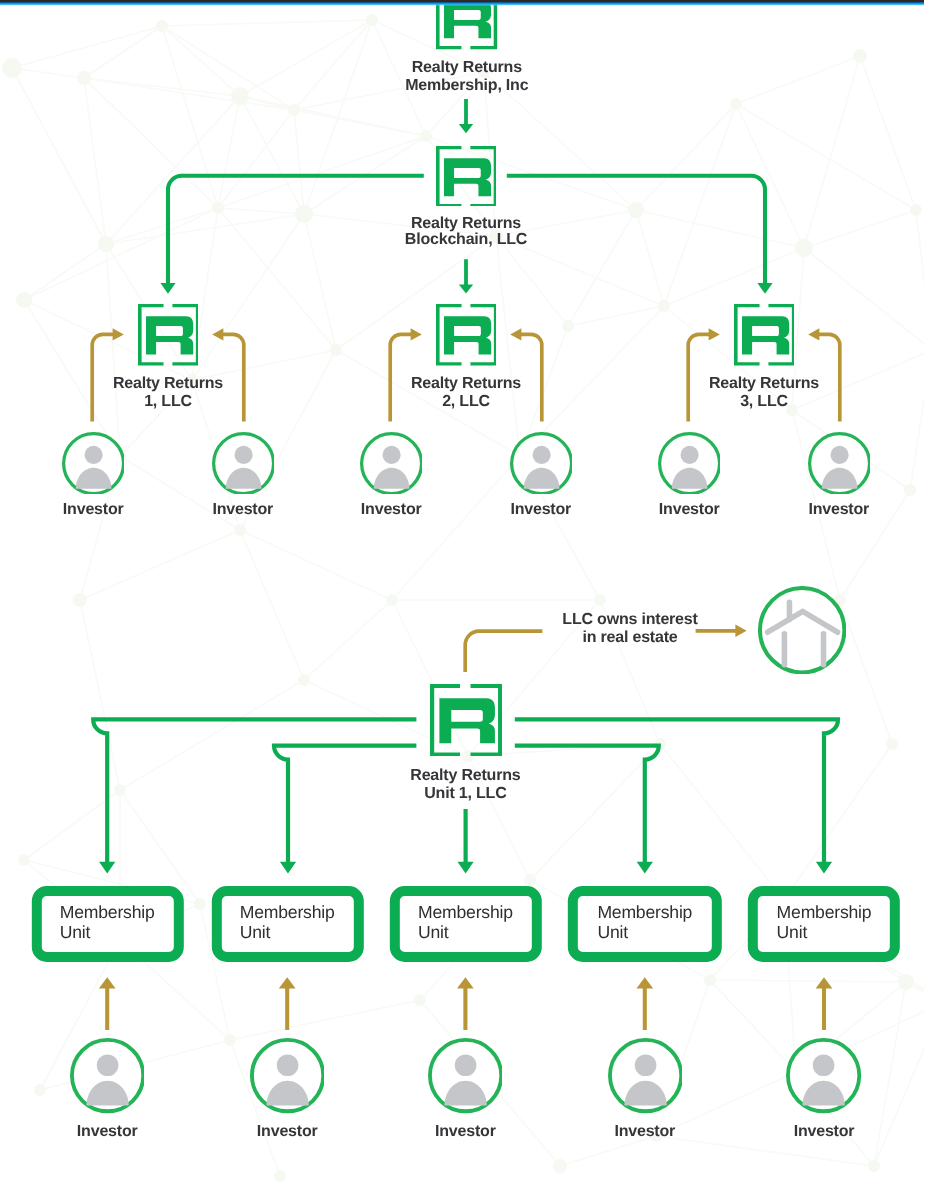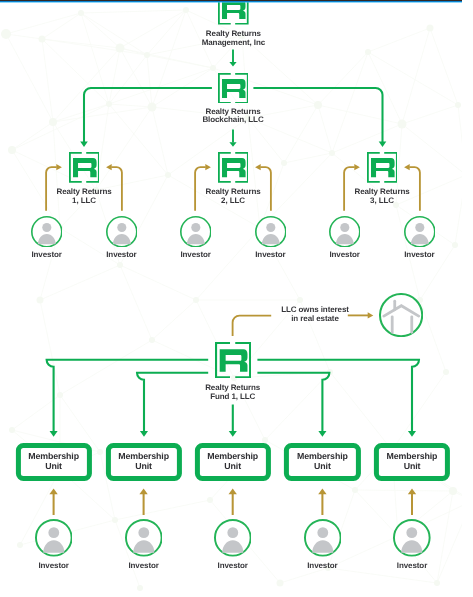--- a/index.html
+++ b/index.html
@@ -8,21 +8,21 @@
   #stage{position:relative;width:462px;height:597px;background:#fff;overflow:hidden;}
   .topbar{position:absolute;left:0;top:0;width:473px;height:2.6px;z-index:30;
           background:linear-gradient(to bottom,#312825 0%,#312825 32%,#0174c4 45%,#29b4f7 72%,rgba(120,210,250,0.25) 92%,rgba(255,255,255,0) 100%);}
   svg.layer{position:absolute;left:0;top:0;width:473px;height:597px;}
   .lbl{position:absolute;text-align:center;color:#36363a;font-weight:bold;
        font-size:8px;line-height:8.7px;letter-spacing:-0.1px;white-space:nowrap;
        transform:translateX(-50%);}
   .unitbox{position:absolute;box-sizing:border-box;border:5.2px solid #0cad52;border-radius:7.5px;
            background:#fff;display:flex;align-items:center;justify-content:center;
            transform:translateX(-50%);}
-  .unitbox span{display:block;text-align:center;color:#2f2f33;font-weight:bold;
+  .unitbox span{display:block;text-align:left;color:#2f2f33;font-weight:normal;
                 font-size:8.8px;line-height:9.9px;letter-spacing:-0.1px;}
 </style>
 </head>
 <body>
 
 <div id="stage">
 
   <svg class="layer" viewBox="0 0 473 597">
     <g id="netg" stroke="#f7faf5" stroke-width="0.8" fill="none">
         <line x1="6" y1="34" x2="42" y2="39"></line>
@@ -312,21 +312,21 @@
 
   <div id="nodes">
       <div style="position: absolute; left: 218.1px; top: -6px; width: 30.6px; height: 30.6px;">
         <svg viewBox="0 0 100 100" width="30.6" height="30.6" style="display:block">
           <path fill="#0cad52" d="M 0 0 H 41.6 V 5.44 H 5.83 V 94.79 H 41.6 V 100 H 0 Z M 56.11 0 H 100 V 100 H 56.11 V 94.79 H 94.29 V 5.44 H 56.11 Z"></path>
           <path fill="#0cad52" fill-rule="evenodd" d="M 13.03 19.82 H 78.51 C 85.94 19.82 89.94 24.58 89.94 33.07 V 42.7 C 89.94 49.49 86.51 53.45 80.8 55.04 C 86.51 56.17 89.94 59.12 89.94 64.78 V 82.11 H 69.37 V 65.35 C 69.37 63.08 68.23 61.72 65.37 61.72 H 29.49 V 82.11 H 13.03 Z M 29.49 35.9 H 69.37 C 72 35.9 73.14 37.26 73.14 39.64 V 48.36 C 73.14 50.74 72 52.21 69.37 52.21 H 29.49 Z"></path>
         </svg>
       </div>
       <div class="lbl" style="left: 233.4px; top: 29.8px;">
         <div>Realty Returns</div>
-        <div>Management, Inc</div>
+        <div>Membership, Inc</div>
       </div>
       <div style="position: absolute; left: 217.8px; top: 72.8px; width: 30.6px; height: 30.6px;">
         <svg viewBox="0 0 100 100" width="30.6" height="30.6" style="display:block">
           <path fill="#0cad52" d="M 0 0 H 41.6 V 5.44 H 5.83 V 94.79 H 41.6 V 100 H 0 Z M 56.11 0 H 100 V 100 H 56.11 V 94.79 H 94.29 V 5.44 H 56.11 Z"></path>
           <path fill="#0cad52" fill-rule="evenodd" d="M 13.03 19.82 H 78.51 C 85.94 19.82 89.94 24.58 89.94 33.07 V 42.7 C 89.94 49.49 86.51 53.45 80.8 55.04 C 86.51 56.17 89.94 59.12 89.94 64.78 V 82.11 H 69.37 V 65.35 C 69.37 63.08 68.23 61.72 65.37 61.72 H 29.49 V 82.11 H 13.03 Z M 29.49 35.9 H 69.37 C 72 35.9 73.14 37.26 73.14 39.64 V 48.36 C 73.14 50.74 72 52.21 69.37 52.21 H 29.49 Z"></path>
         </svg>
       </div>
       <div class="lbl" style="left: 233px; top: 107.5px;">
         <div>Realty Returns</div>
         <div>Blockchain, LLC</div>
@@ -425,21 +425,21 @@
         <div>in real estate</div>
       </div>
       <div style="position: absolute; left: 215.35px; top: 341.6px; width: 36.1px; height: 36.1px;">
         <svg viewBox="0 0 100 100" width="36.1" height="36.1" style="display:block">
           <path fill="#0cad52" d="M 0 0 H 41.6 V 5.44 H 5.83 V 94.79 H 41.6 V 100 H 0 Z M 56.11 0 H 100 V 100 H 56.11 V 94.79 H 94.29 V 5.44 H 56.11 Z"></path>
           <path fill="#0cad52" fill-rule="evenodd" d="M 13.03 19.82 H 78.51 C 85.94 19.82 89.94 24.58 89.94 33.07 V 42.7 C 89.94 49.49 86.51 53.45 80.8 55.04 C 86.51 56.17 89.94 59.12 89.94 64.78 V 82.11 H 69.37 V 65.35 C 69.37 63.08 68.23 61.72 65.37 61.72 H 29.49 V 82.11 H 13.03 Z M 29.49 35.9 H 69.37 C 72 35.9 73.14 37.26 73.14 39.64 V 48.36 C 73.14 50.74 72 52.21 69.37 52.21 H 29.49 Z"></path>
         </svg>
       </div>
       <div class="lbl" style="left: 232.7px; top: 384.2px;">
         <div>Realty Returns</div>
-        <div>Fund 1, LLC</div>
+        <div>Unit 1, LLC</div>
       </div>
       <div class="unitbox" style="left: 53.6px; top: 443.4px; width: 76.2px; height: 37.6px;">
         <div>
           <span>Membership</span>
           <span>Unit</span>
         </div>
       </div>
       <div style="position: absolute; left: 34.8px; top: 519.4px; width: 37.6px; height: 37.6px;">
         <svg viewBox="0 0 40 40" width="37.6" height="37.6" style="display:block">
           <circle cx="20" cy="20" r="18.97" fill="#fff" stroke="#24b457" stroke-width="2.05"></circle>

